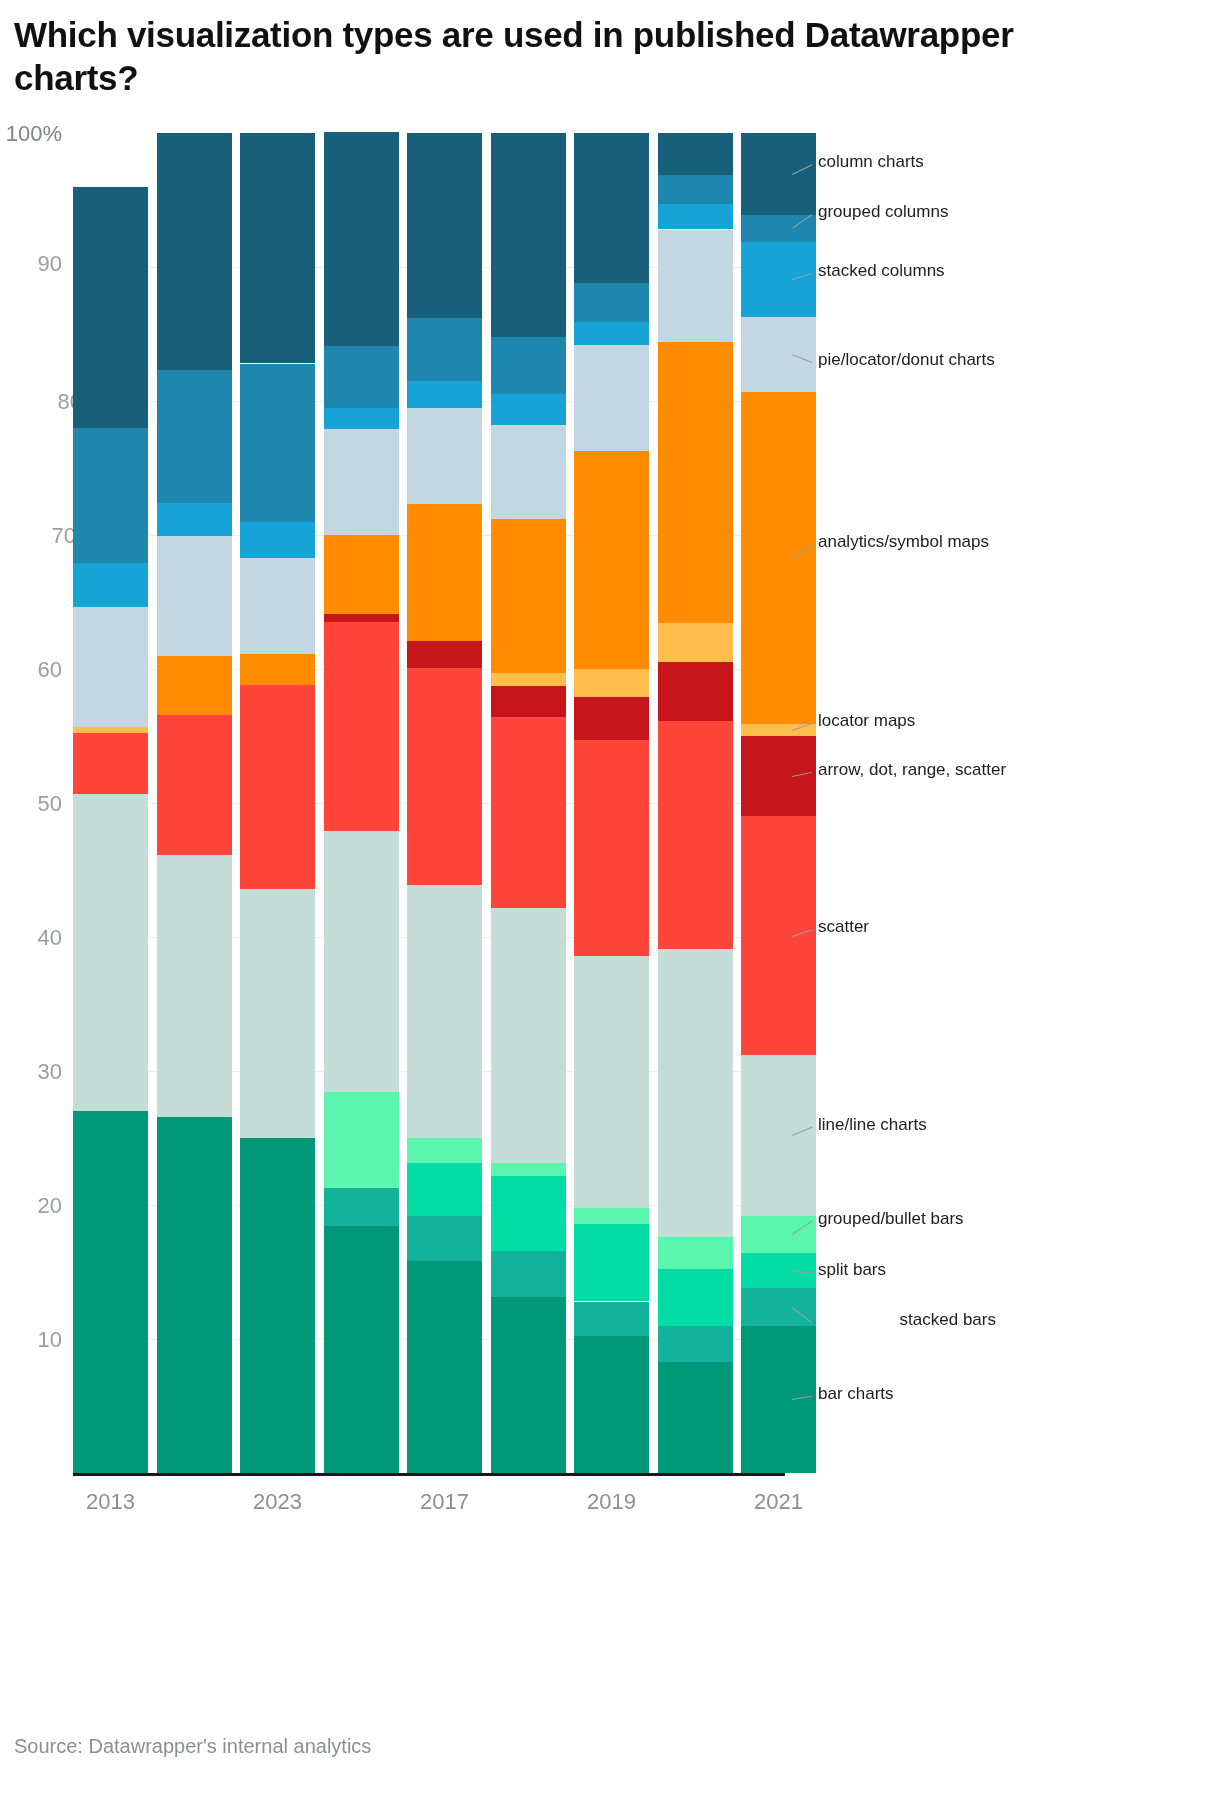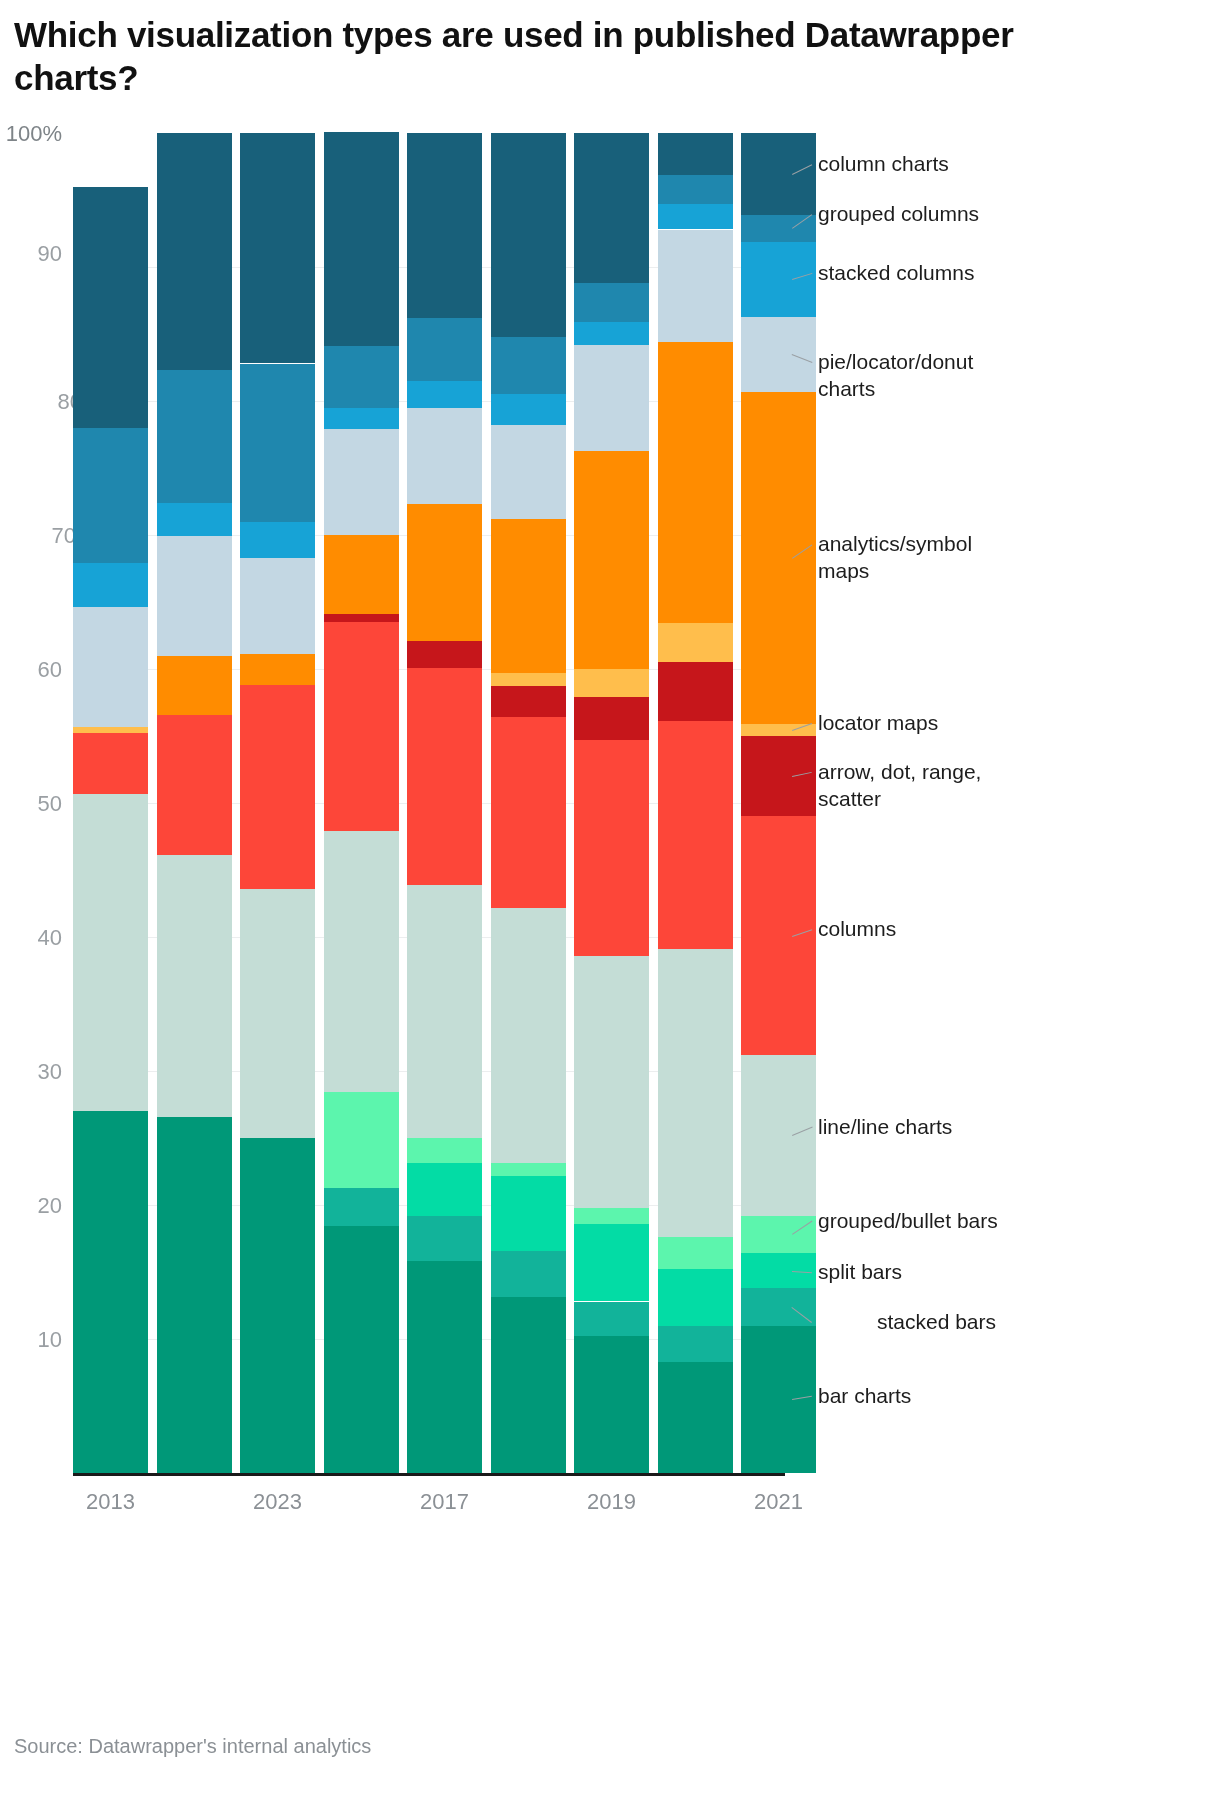--- a/index.html
+++ b/index.html
@@ -32,21 +32,21 @@
   }
   .seg{position:absolute;left:0;width:100%;}
   .xaxis{
     position:absolute;left:73px;top:1473px;width:712px;height:3px;background:#1a1a1a;
   }
   .xtick{
     position:absolute;top:1489px;width:120px;text-align:center;
     font-size:22px;color:#8b9095;
   }
   .legend-item{
-    position:absolute;font-size:21px;line-height:1.27;color:#1d1d1d;
+    position:absolute;font-size:17px;line-height:1.27;color:#1d1d1d;
   }
   .leader{
     position:absolute;height:1px;background:#9aa0a4;
   }
   #source{
     position:absolute;left:14px;top:1735px;
     font-size:20px;color:#8b9095;
   }
 </style>
 </head>
@@ -61,21 +61,21 @@
       <div class="gridline" style="top: 535px;"></div>
       <div class="gridline" style="top: 669px;"></div>
       <div class="gridline" style="top: 803px;"></div>
       <div class="gridline" style="top: 937px;"></div>
       <div class="gridline" style="top: 1071px;"></div>
       <div class="gridline" style="top: 1205px;"></div>
       <div class="gridline" style="top: 1339px;"></div>
     </div>
   <div id="yticks">
       <div class="ytick first" style="top: 133px; left: 0px;">100%</div>
-      <div class="ytick" style="top: 253px; left: 0px;">90</div>
+      <div class="ytick" style="top: 263px; left: 0px;">90</div>
       <div class="ytick" style="top: 401px; left: 0px; padding-left: 20px;">80</div>
       <div class="ytick" style="top: 535px; left: 0px; padding-left: 14px;">70</div>
       <div class="ytick" style="top: 669px; left: 0px;">60</div>
       <div class="ytick" style="top: 803px; left: 0px;">50</div>
       <div class="ytick" style="top: 937px; left: 0px;">40</div>
       <div class="ytick" style="top: 1071px; left: 0px;">30</div>
       <div class="ytick" style="top: 1205px; left: 0px;">20</div>
       <div class="ytick" style="top: 1339px; left: 0px;">10</div>
     </div>
   <div id="bars">
@@ -213,21 +213,21 @@
       <div class="legend-item" style="left: 818px; width: 210px; top: 260px;">stacked columns</div>
       <div class="leader" style="left: 792px; top: 279.06px; width: 20.8979px; transform-origin: 0px 0px; transform: rotate(-0.294207rad);"></div>
       <div class="legend-item" style="left: 818px; width: 210px; top: 349px;">pie/locator/donut charts</div>
       <div class="leader" style="left: 792px; top: 354.1px; width: 21.5037px; transform-origin: 0px 0px; transform: rotate(0.376189rad);"></div>
       <div class="legend-item" style="left: 818px; width: 210px; top: 531px;">analytics/symbol maps</div>
       <div class="leader" style="left: 792px; top: 557.78px; width: 24.2876px; transform-origin: 0px 0px; transform: rotate(-0.603305rad);"></div>
       <div class="legend-item" style="left: 818px; width: 210px; top: 710px;">locator maps</div>
       <div class="leader" style="left: 792px; top: 729.97px; width: 21.1797px; transform-origin: 0px 0px; transform: rotate(-0.335338rad);"></div>
       <div class="legend-item" style="left: 818px; width: 210px; top: 759px;">arrow, dot, range, scatter</div>
       <div class="leader" style="left: 792px; top: 776.2px; width: 20.4362px; transform-origin: 0px 0px; transform: rotate(-0.206992rad);"></div>
-      <div class="legend-item" style="left: 818px; width: 210px; top: 916px;">columns</div>
+      <div class="legend-item" style="left: 818px; width: 210px; top: 916px;">scatter</div>
       <div class="leader" style="left: 792px; top: 935.66px; width: 21.0797px; transform-origin: 0px 0px; transform: rotate(-0.321451rad);"></div>
       <div class="legend-item" style="left: 818px; width: 210px; top: 1114px;">line/line charts</div>
       <div class="leader" style="left: 792px; top: 1135.32px; width: 21.6615px; transform-origin: 0px 0px; transform: rotate(-0.394223rad);"></div>
       <div class="legend-item" style="left: 818px; width: 210px; top: 1208px;">grouped/bullet bars</div>
       <div class="leader" style="left: 792px; top: 1234.48px; width: 24.1187px; transform-origin: 0px 0px; transform: rotate(-0.593062rad);"></div>
       <div class="legend-item" style="left: 818px; width: 210px; top: 1259px;">split bars</div>
       <div class="leader" style="left: 792px; top: 1270.66px; width: 20.0448px; transform-origin: 0px 0px; transform: rotate(0.0669rad);"></div>
       <div class="legend-item" style="left: 786px; width: 210px; top: 1309px; text-align: right;">stacked bars</div>
       <div class="leader" style="left: 792px; top: 1306.84px; width: 25.0963px; transform-origin: 0px 0px; transform: rotate(0.648601rad);"></div>
       <div class="legend-item" style="left: 818px; width: 210px; top: 1383px;">bar charts</div>

